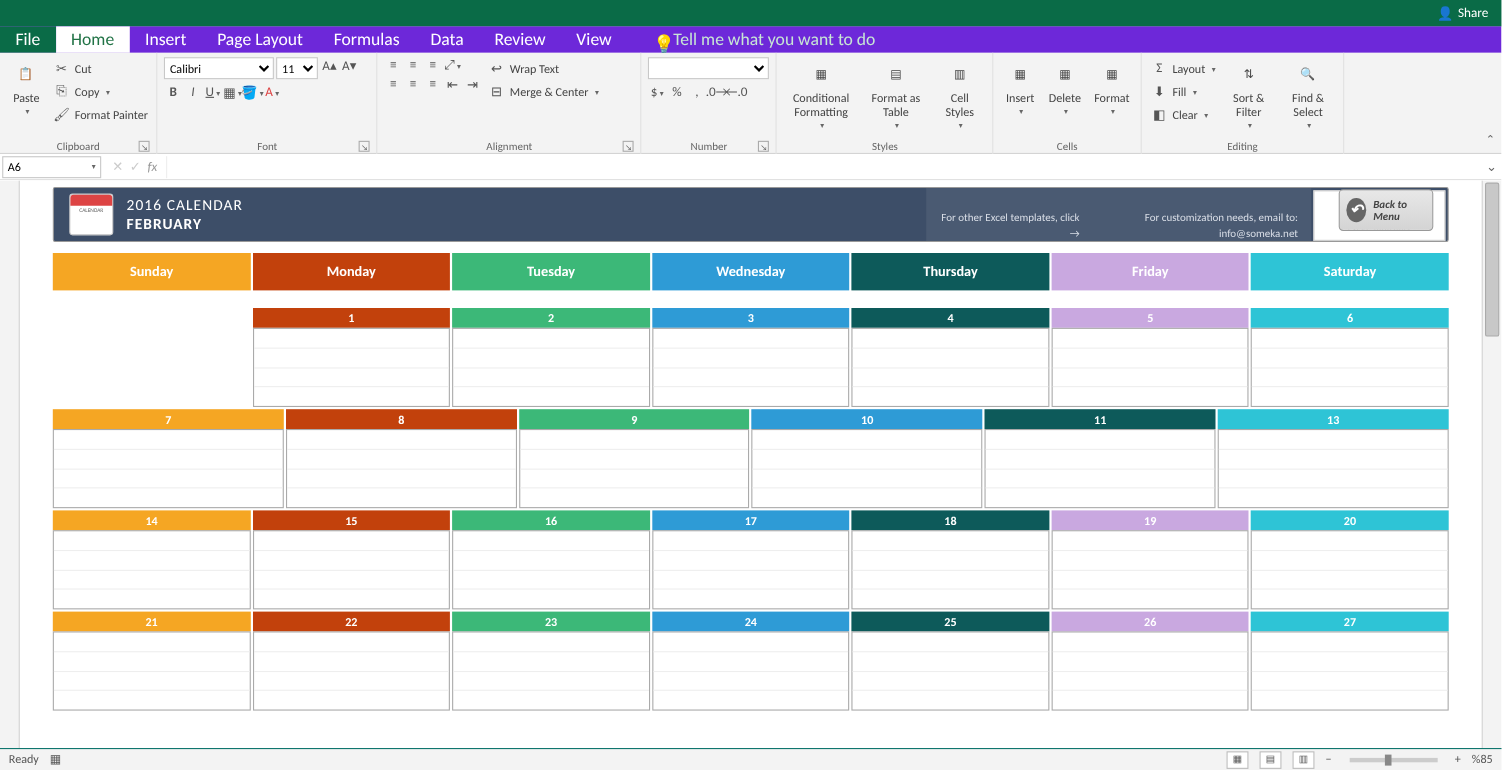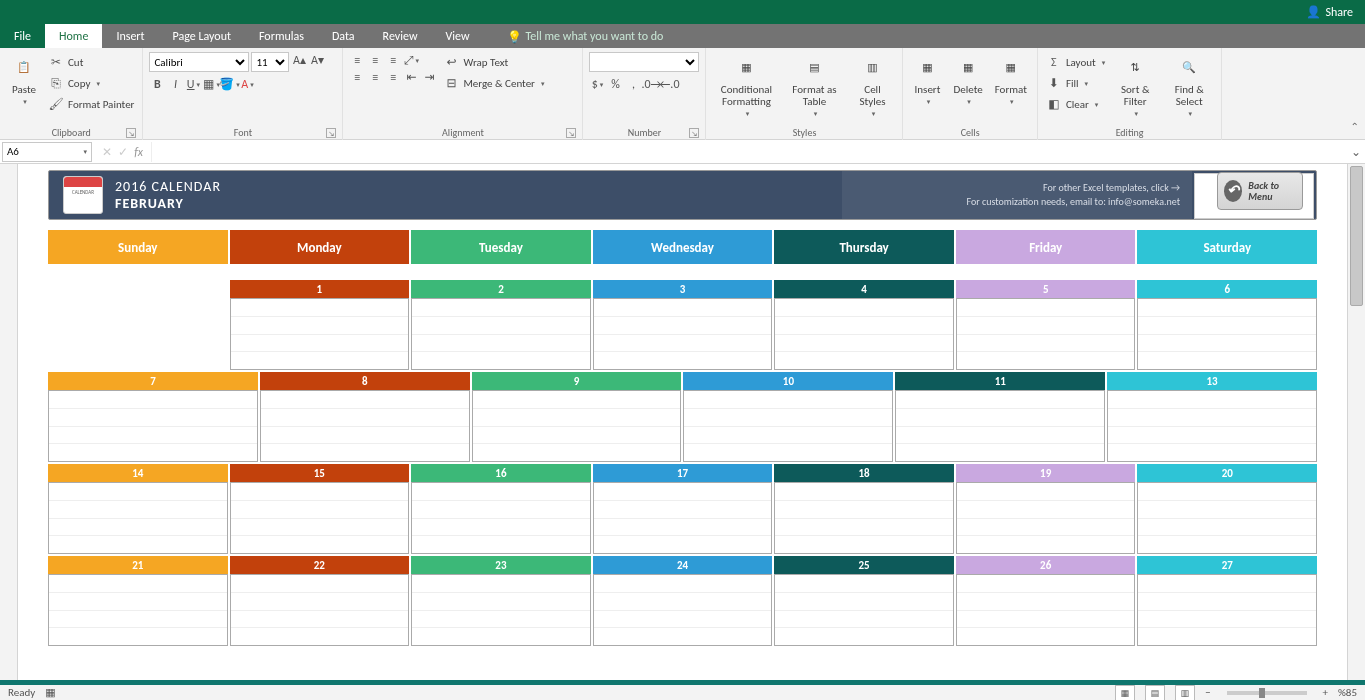--- a/index.html
+++ b/index.html
@@ -3,21 +3,21 @@
 <meta charset="utf-8">
 <style>
 *{box-sizing:border-box;margin:0;padding:0;font-family:"Segoe UI",Calibri,Arial,sans-serif}
 body{background:#fff;font-size:12px;overflow:hidden}
 
 
 .titlebar{height:24px;background:#0a6b47;background-image:linear-gradient(90deg,#0a6b47 0%,#0a6b47 60%,#0a6b47 100%);display:flex;align-items:center;justify-content:flex-end;padding:0 12px;color:#fff}
 .titlebar .share{display:flex;align-items:center;gap:4px;font-size:12px;cursor:pointer}
 
 
-.tabs{height:24px;background:#737373;display:flex;align-items:stretch;color:#fff;font-size:12px}
+.tabs{height:24px;background:#6d28d9;display:flex;align-items:stretch;color:#fff;font-size:16px}
 .tab{padding:0 14px;display:flex;align-items:center;cursor:pointer;height:24px}
 .tab.file{background:#0a6b47}
 .tab.active{background:#fff;color:#217346}
 .tab.tell{color:#c8e6d5;margin-left:10px;display:flex;align-items:center;gap:6px}
 .bulb{width:12px;height:12px;display:inline-block}
 
 
 .ribbon{height:92px;background:#f3f3f3;border-bottom:1px solid #d4d4d4;display:flex;position:relative}
 .ribbon .collapse{position:absolute;right:6px;bottom:6px;font-size:10px;color:#666;cursor:pointer}
 .group{border-right:1px solid #e1e1e1;padding:4px 6px 0 6px;display:flex;flex-direction:column;height:92px;position:relative}
@@ -51,42 +51,42 @@
 
 .cal-wrap{padding:6px 30px 6px 30px}
 .cal-header{height:50px;display:flex;background:#3d4e68;border:1px solid #999;border-radius:2px;overflow:hidden}
 .cal-header .left{display:flex;align-items:center;gap:12px;padding:12px 14px;flex:1}
 .cal-header .left .cal-ico{width:40px;height:38px;background:#fff;border-radius:3px;position:relative;border:1px solid #ccc}
 .cal-header .left .cal-ico::before{content:"";position:absolute;top:0;left:0;right:0;height:10px;background:#d44;border-radius:3px 3px 0 0}
 .cal-header .left .cal-ico::after{content:"CALENDAR";position:absolute;top:12px;left:0;right:0;font-size:5px;text-align:center;color:#666}
 .cal-header .titles{color:#fff}
 .cal-header .title1{font-size:14px;font-weight:300;letter-spacing:1px}
 .cal-header .title2{font-size:14px;font-weight:bold;letter-spacing:1px}
-.cal-header .right{background:#4a5a72;color:#d8dde6;font-size:10px;display:flex;flex-direction:column;justify-content:center;align-items:flex-end;padding:0 12px;width:350px;text-align:right;line-height:1.4}
+.cal-header .right{background:#4a5a72;color:#d8dde6;font-size:10px;display:flex;flex-direction:row;justify-content:center;align-items:flex-end;padding:0 12px;width:350px;text-align:right;line-height:1.4}
 .cal-header .logo{width:120px;height:46px;background:#fff;margin:2px;display:flex;flex-direction:column;align-items:center;justify-content:center;border:1px solid #ccc}
 .cal-header .logo .ln1{font-size:18px;font-weight:bold;color:#333;letter-spacing:-0.5px}
 .cal-header .logo .ln2{font-size:7px;color:#666;letter-spacing:1px}
 
 .back-btn{position:absolute;top:8px;right:44px;width:86px;height:38px;background:linear-gradient(#e8e8e8,#d4d4d4);border:1px solid #999;border-radius:4px;display:flex;align-items:center;gap:6px;padding:0 6px;font-size:10px;font-style:italic;font-weight:bold;color:#444;cursor:pointer;line-height:1.1}
 .back-btn .arr{width:22px;height:22px;background:#666;border-radius:50%;display:flex;align-items:center;justify-content:center;color:#fff;font-size:14px}
 
 .dow{display:flex;margin-top:10px;gap:2px}
 .dow>div{flex:1;height:34px;display:flex;align-items:center;justify-content:center;color:#fff;font-weight:bold;font-size:13px}
 .c-sun{background:#f5a623}.c-mon{background:#c2410c}.c-tue{background:#3cb878}.c-wed{background:#2e9bd6}.c-thu{background:#0d5a5a}.c-fri{background:#c9a8e0}.c-sat{background:#2ec4d6}
 
 .weeks{display:flex;flex-direction:column;gap:2px;margin-top:16px}
 .week{display:flex;gap:2px}
 .day{flex:1;display:flex;flex-direction:column}
 .day .num{height:18px;color:#fff;font-size:11px;font-weight:bold;display:flex;align-items:center;justify-content:center}
 .day .cells{height:72px;border:1px solid #aaa;display:flex;flex-direction:column}
 .day .cells>div{flex:1;border-bottom:1px solid #eee}
 .day .cells>div:last-child{border-bottom:none}
 
 
-.status{position:absolute;bottom:0;left:0;right:0;height:20px;background:#f3f3f3;border-top:5px solid #0f766e;display:flex;align-items:center;font-size:11px;color:#555;padding:0 8px;gap:10px}
+.status{position:absolute;bottom:0;left:0;right:0;height:20px;background:#f3f3f3;border-top:1px solid #0f766e;display:flex;align-items:center;font-size:11px;color:#555;padding:0 8px;gap:10px}
 .status .spacer{flex:1}
 .status .viewbtn{width:20px;height:16px;border:1px solid #bbb;background:#fff;cursor:pointer;display:flex;align-items:center;justify-content:center;font-size:9px}
 .status .zoom-slider{width:80px;height:4px;background:#ccc;position:relative;margin:0 6px}
 .status .zoom-slider .knob{position:absolute;left:40%;top:-3px;width:6px;height:10px;background:#888}
 </style>
 </head>
 <body>
 
 <div class="titlebar">
   <div class="share">

